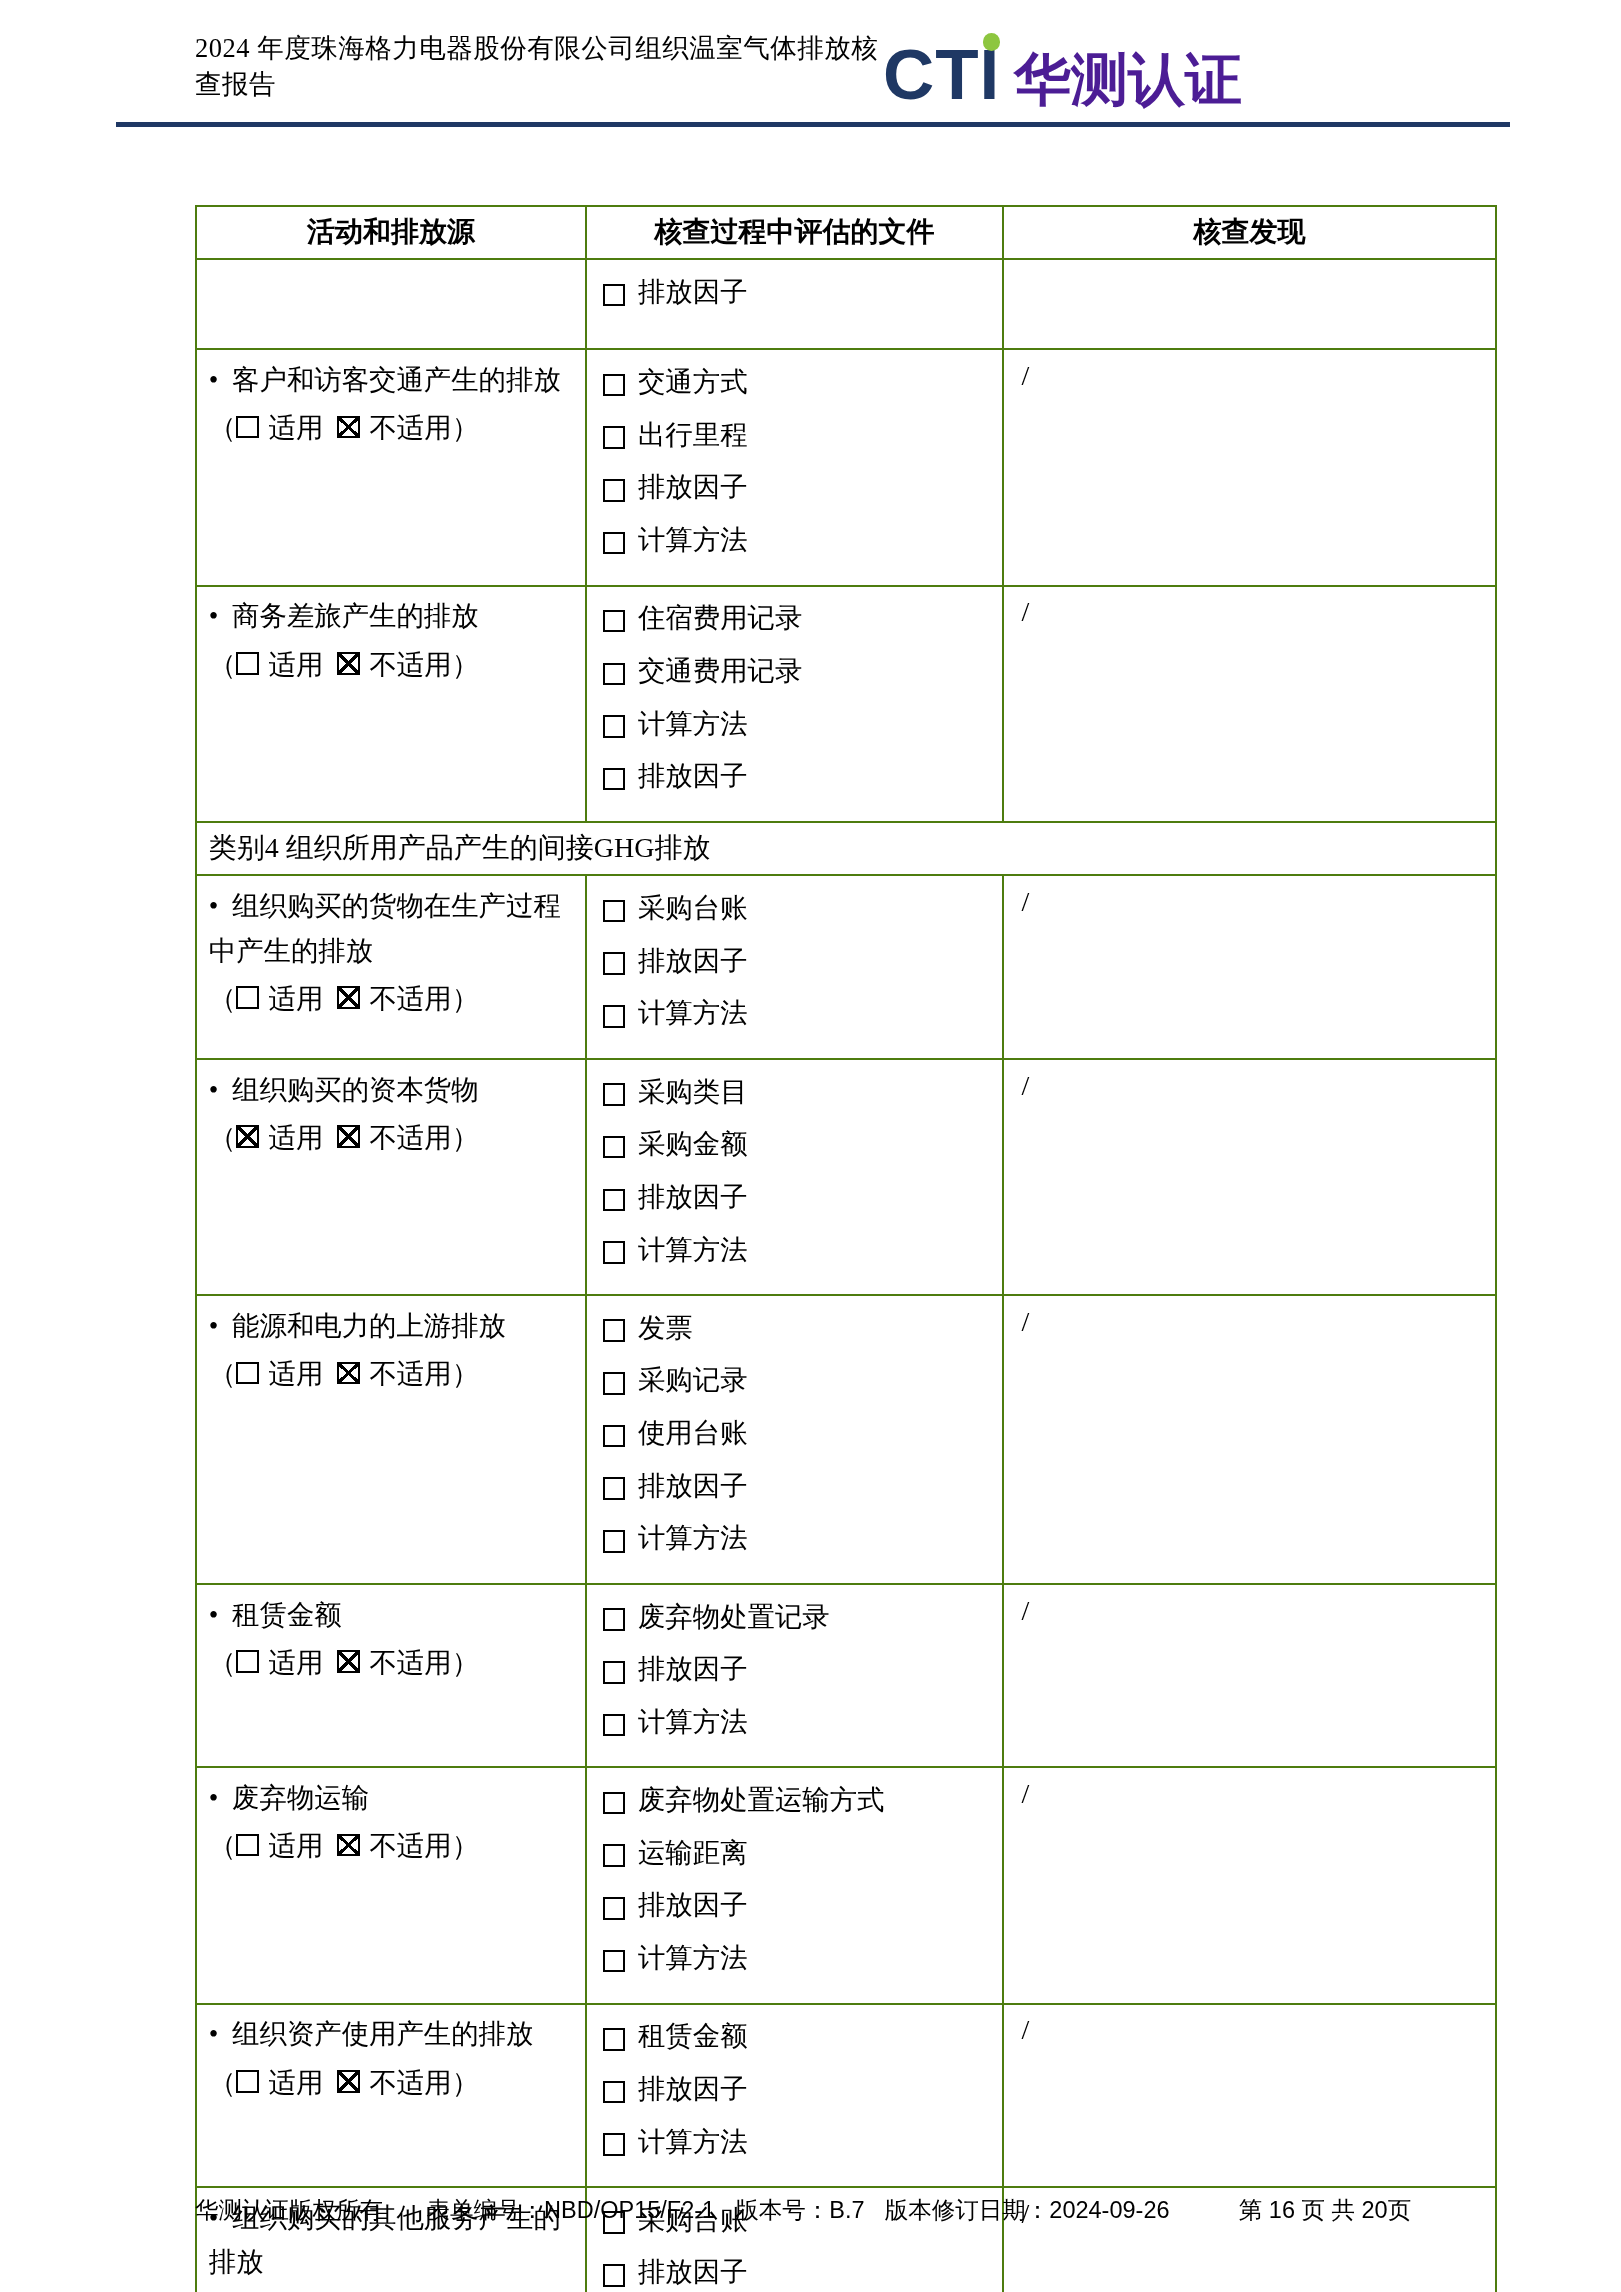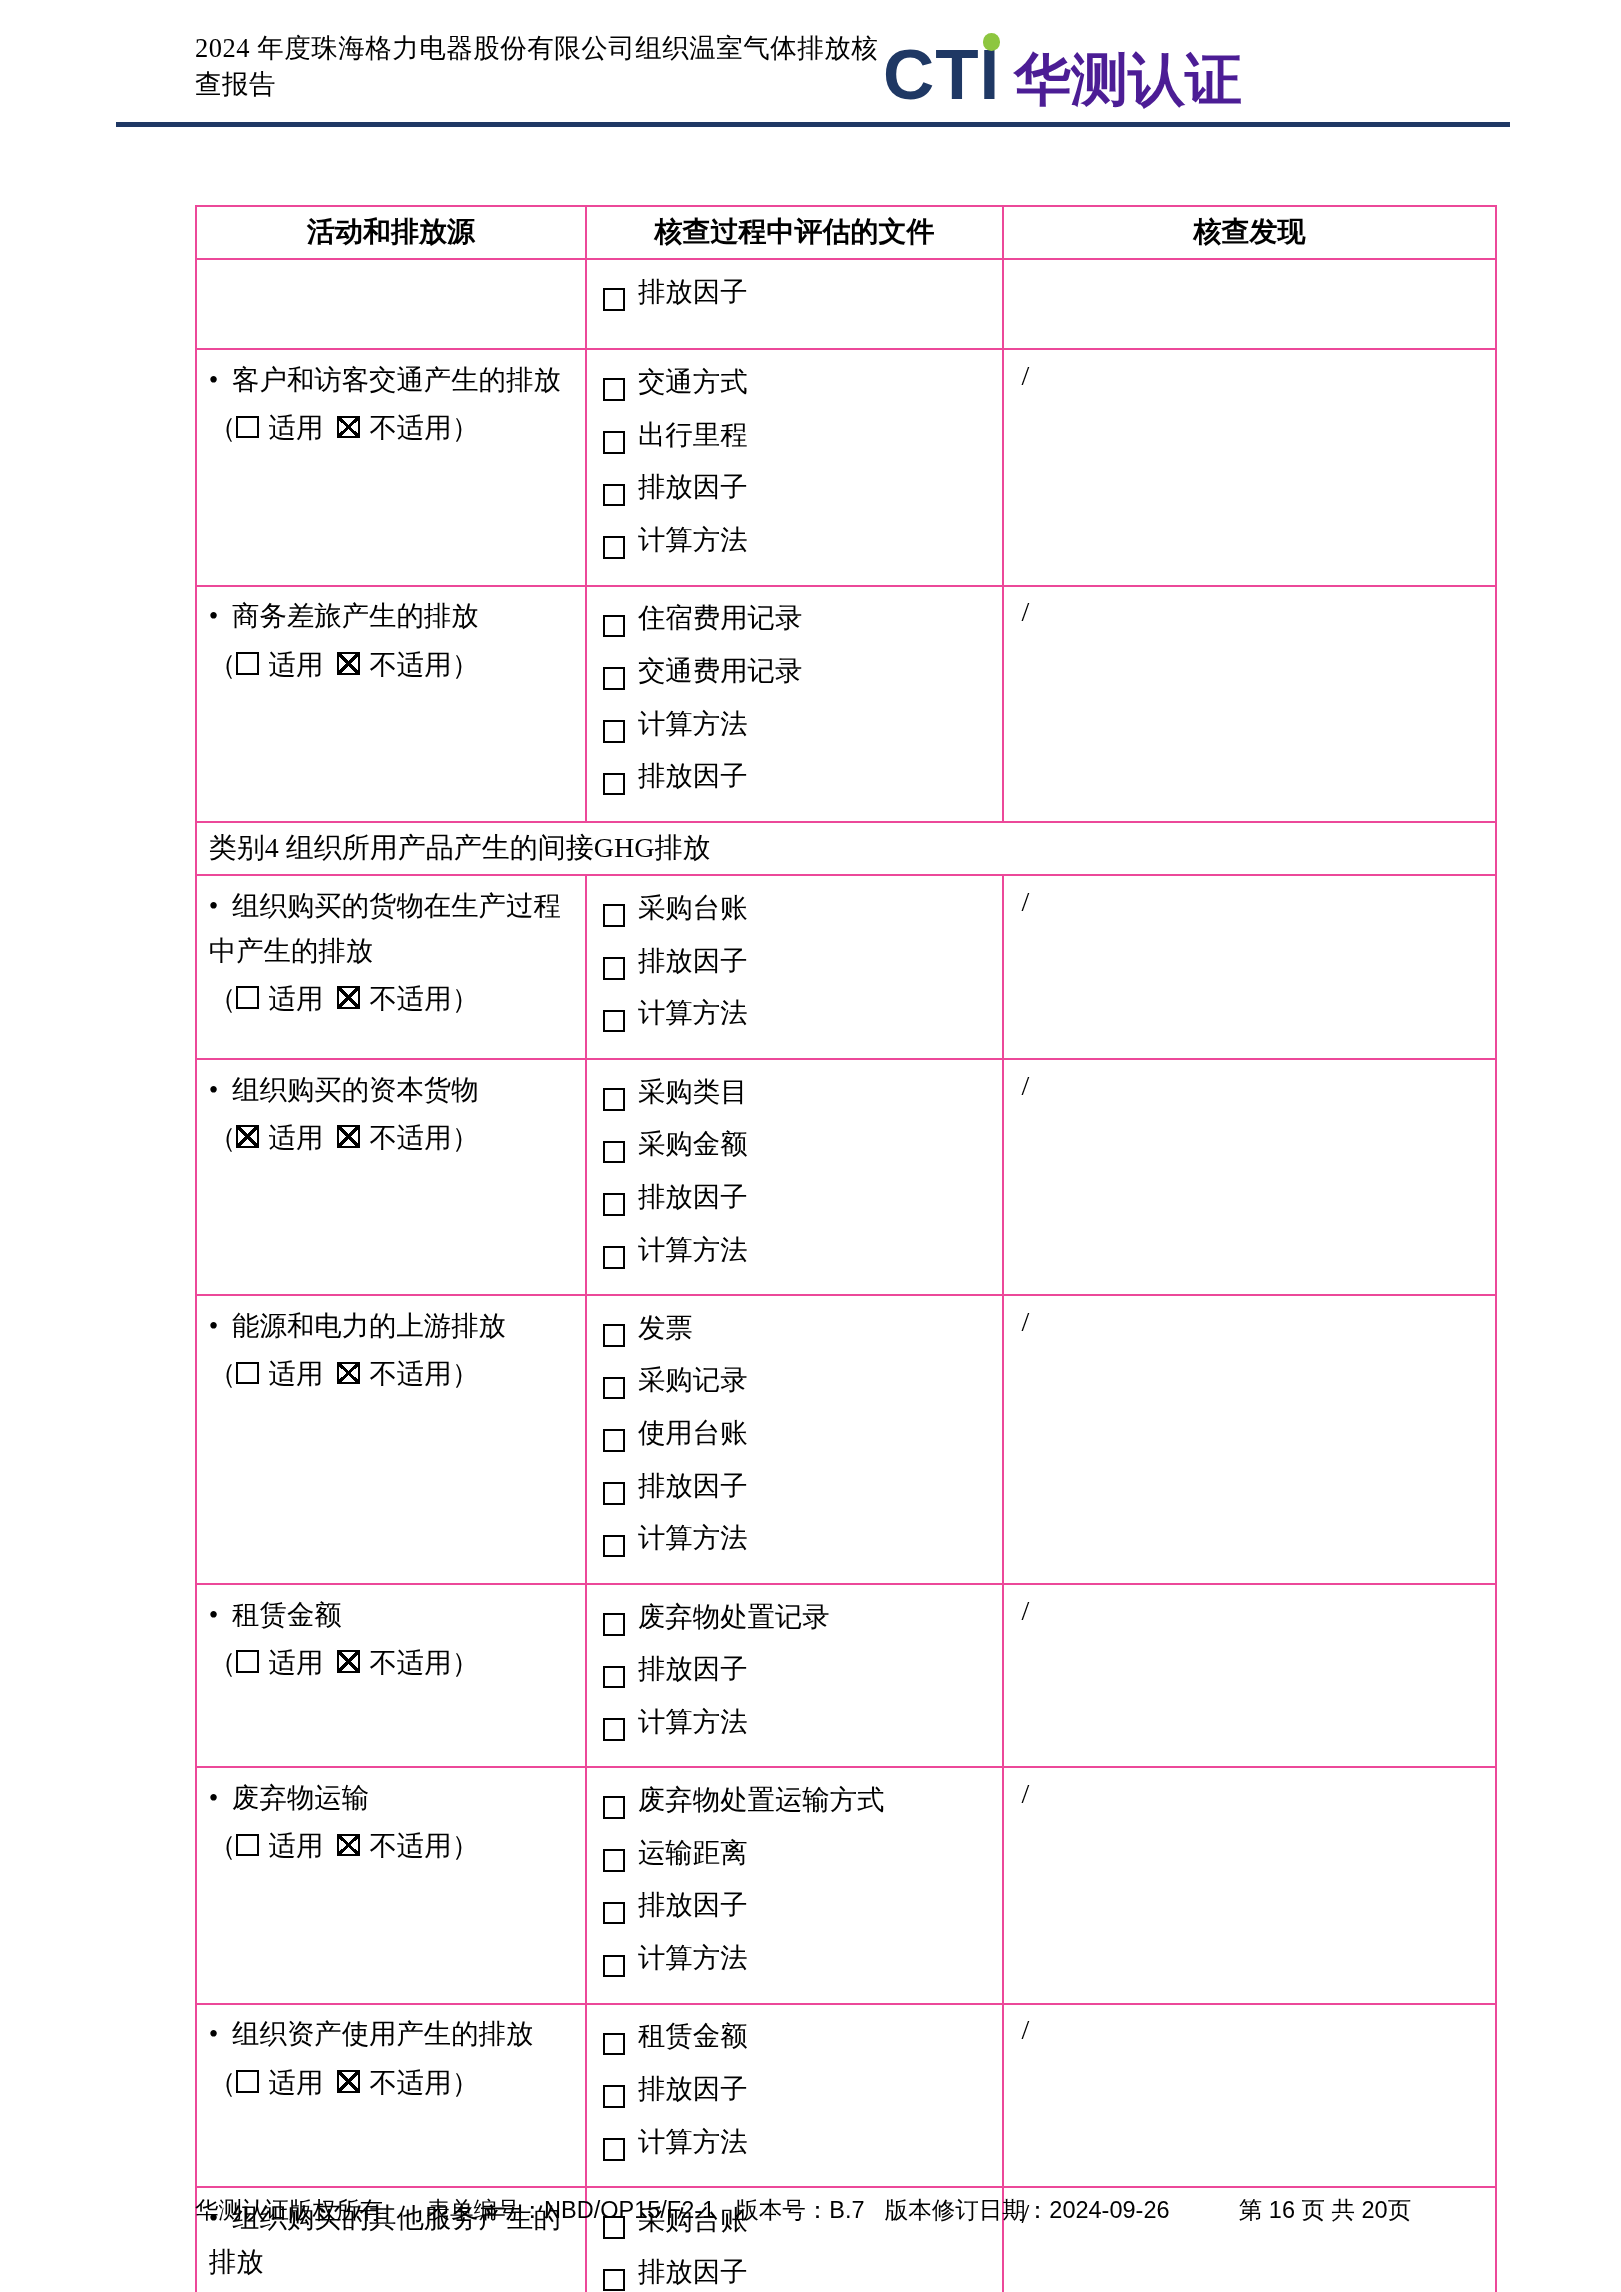--- a/index.html
+++ b/index.html
@@ -38,21 +38,21 @@
   
   table.vtable{
     margin:78px 0 0 195px;width:1300px;
     border-collapse:collapse;table-layout:fixed;
     font-size:27.4px;
   }
   table.vtable col.c1{width:390px;}
   table.vtable col.c2{width:417px;}
   table.vtable col.c3{width:493px;}
   table.vtable th, table.vtable td{
-    border:2px solid #ec4899;vertical-align:top;box-sizing:border-box;
+    border:2px solid #4d7c0f;vertical-align:top;box-sizing:border-box;
   }
   table.vtable th{
     font-size:28px;font-weight:bold;text-align:center;padding:6.9px 3.9px;
   }
   td.activity-cell{padding:7.8px 9.8px 9.8px 11.8px;line-height:1.62;}
   td.docs-cell{padding:7.8px 9.8px 9.8px 15.7px;}
   td.finding-cell{padding:9.8px 9.8px 9.8px 17.6px;font-size:28px;}
   td.category-cell{padding:5.9px 9.8px 7.8px 11.8px;font-size:28px;}
   tr.cat-row td{border-top-width:2.9px;border-bottom-width:2.9px;}
   tbody tr.cont-row{height:90px;}
@@ -64,21 +64,21 @@
   .cb{
     display:inline-block;width:18.6px;height:18.6px;border:2px solid #000;
     margin-right:12.7px;vertical-align:-1px;background:#fff;flex:0 0 auto;
   }
   .cb.checked{
     background-image:
       linear-gradient(to top right, transparent 44%, #000 44%, #000 56%, transparent 56%),
       linear-gradient(to bottom right, transparent 44%, #000 44%, #000 56%, transparent 56%);
   }
   .cb.inline{margin:0 9.8px 0 0;}
-  .doc-line{margin:5.9px 0 15.7px 0;line-height:1.35;display:flex;align-items:flex-end;}
+  .doc-line{margin:5.9px 0 15.7px 0;line-height:1.35;display:flex;align-items:center;}
   .doc-line .cb{margin-top:4.9px;}
 
   
   .ftr{
     position:absolute;left:195px;top:2194px;width:1304px;
     font-family:"Liberation Sans","DejaVu Sans",sans-serif;
     font-size:23.5px;white-space:nowrap;
   }
   .ftr span{margin-right:13.7px;}
   .ftr .copyright{margin-right:37px;}

